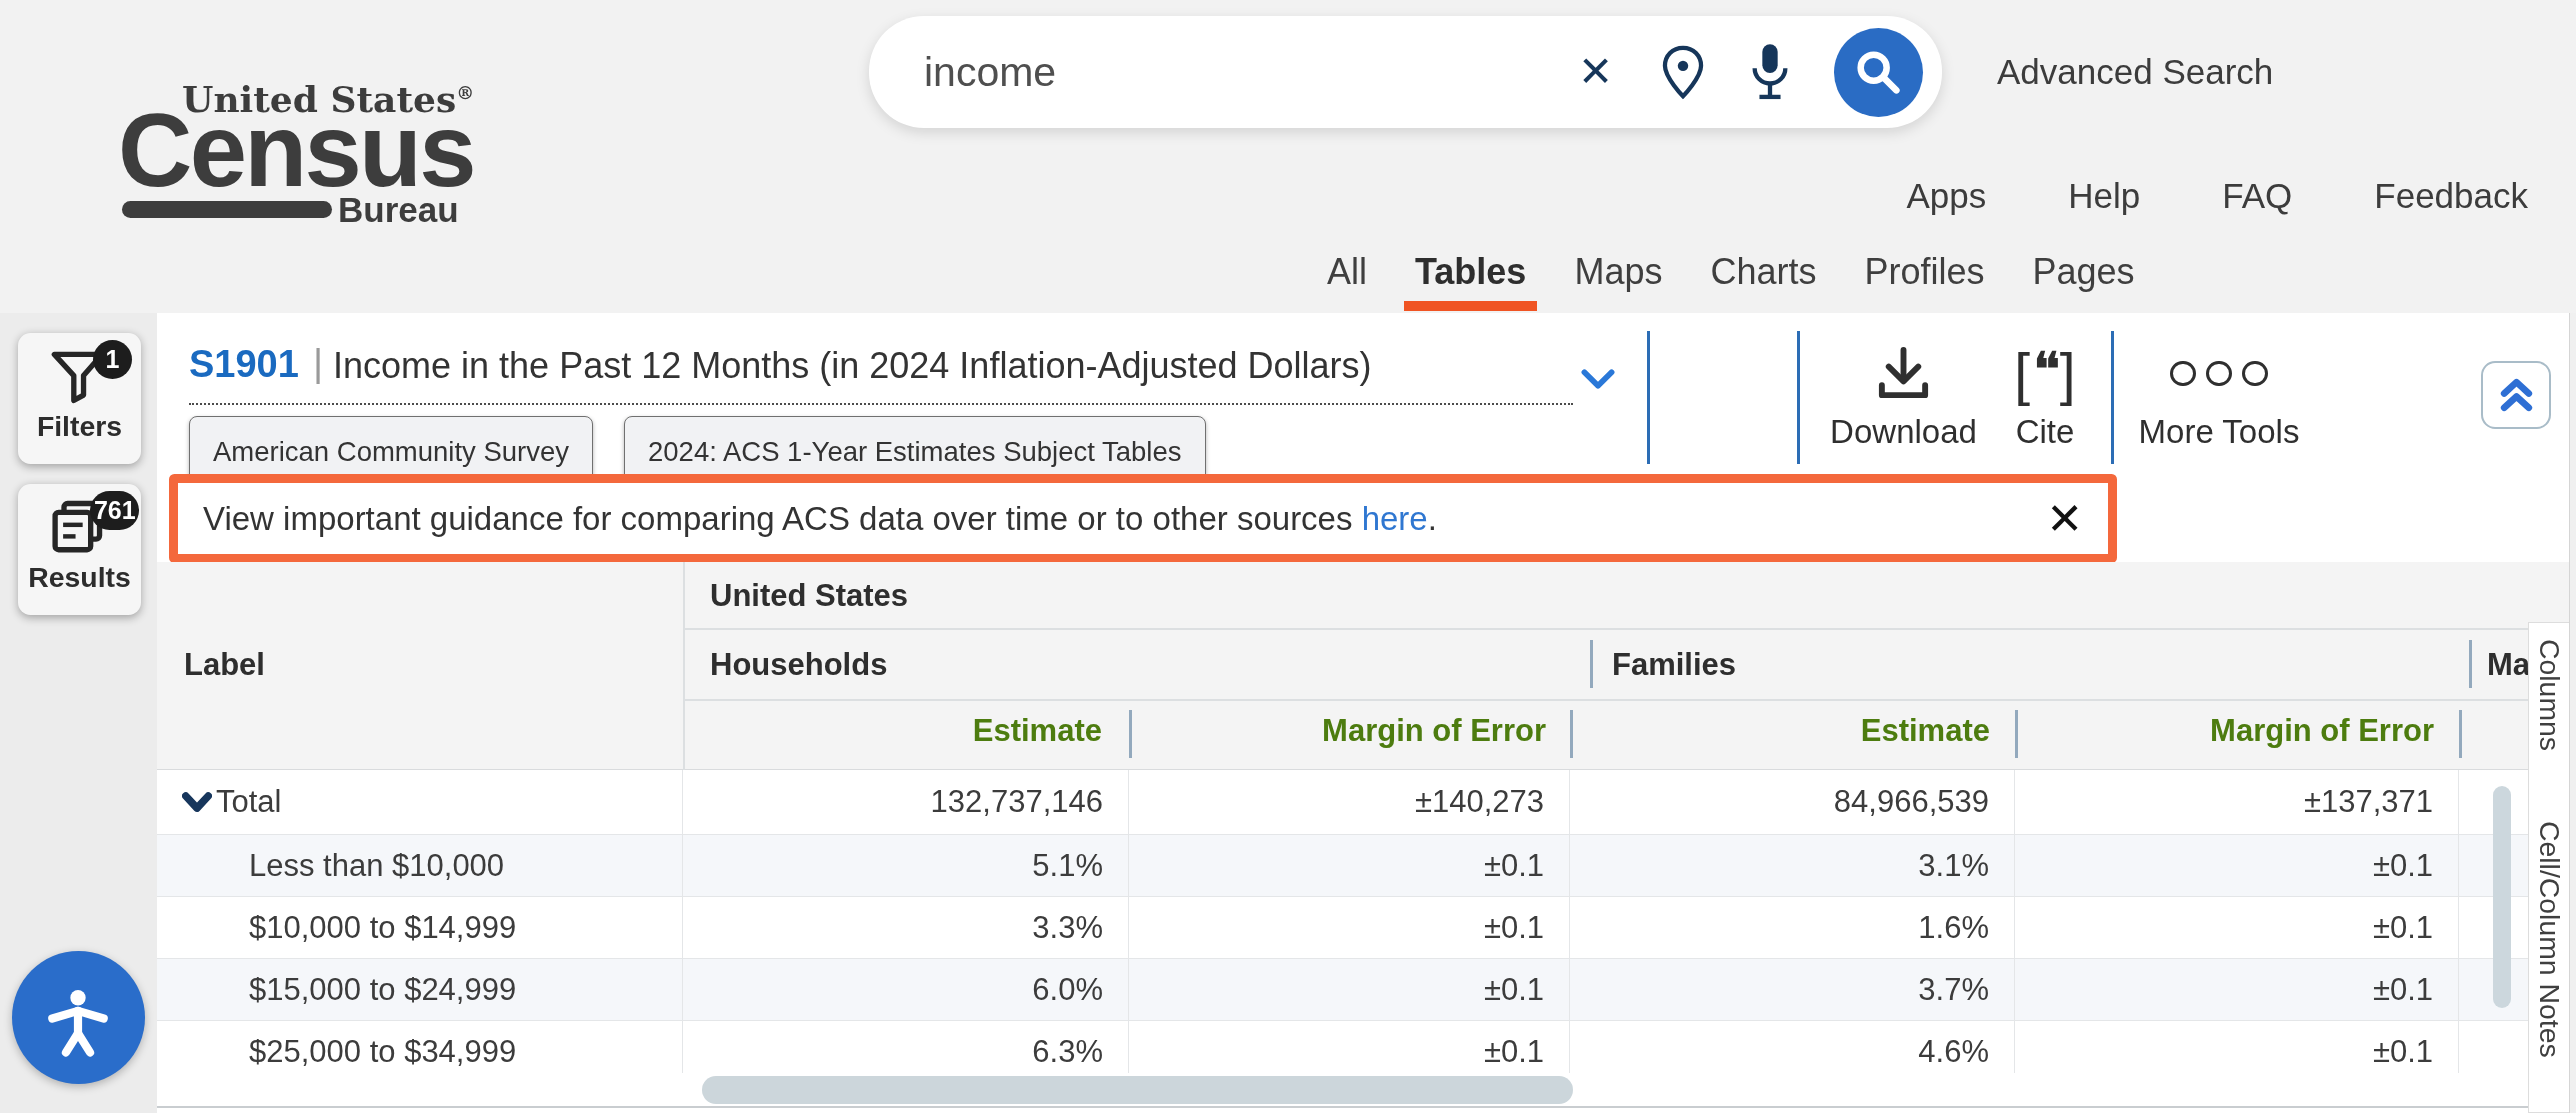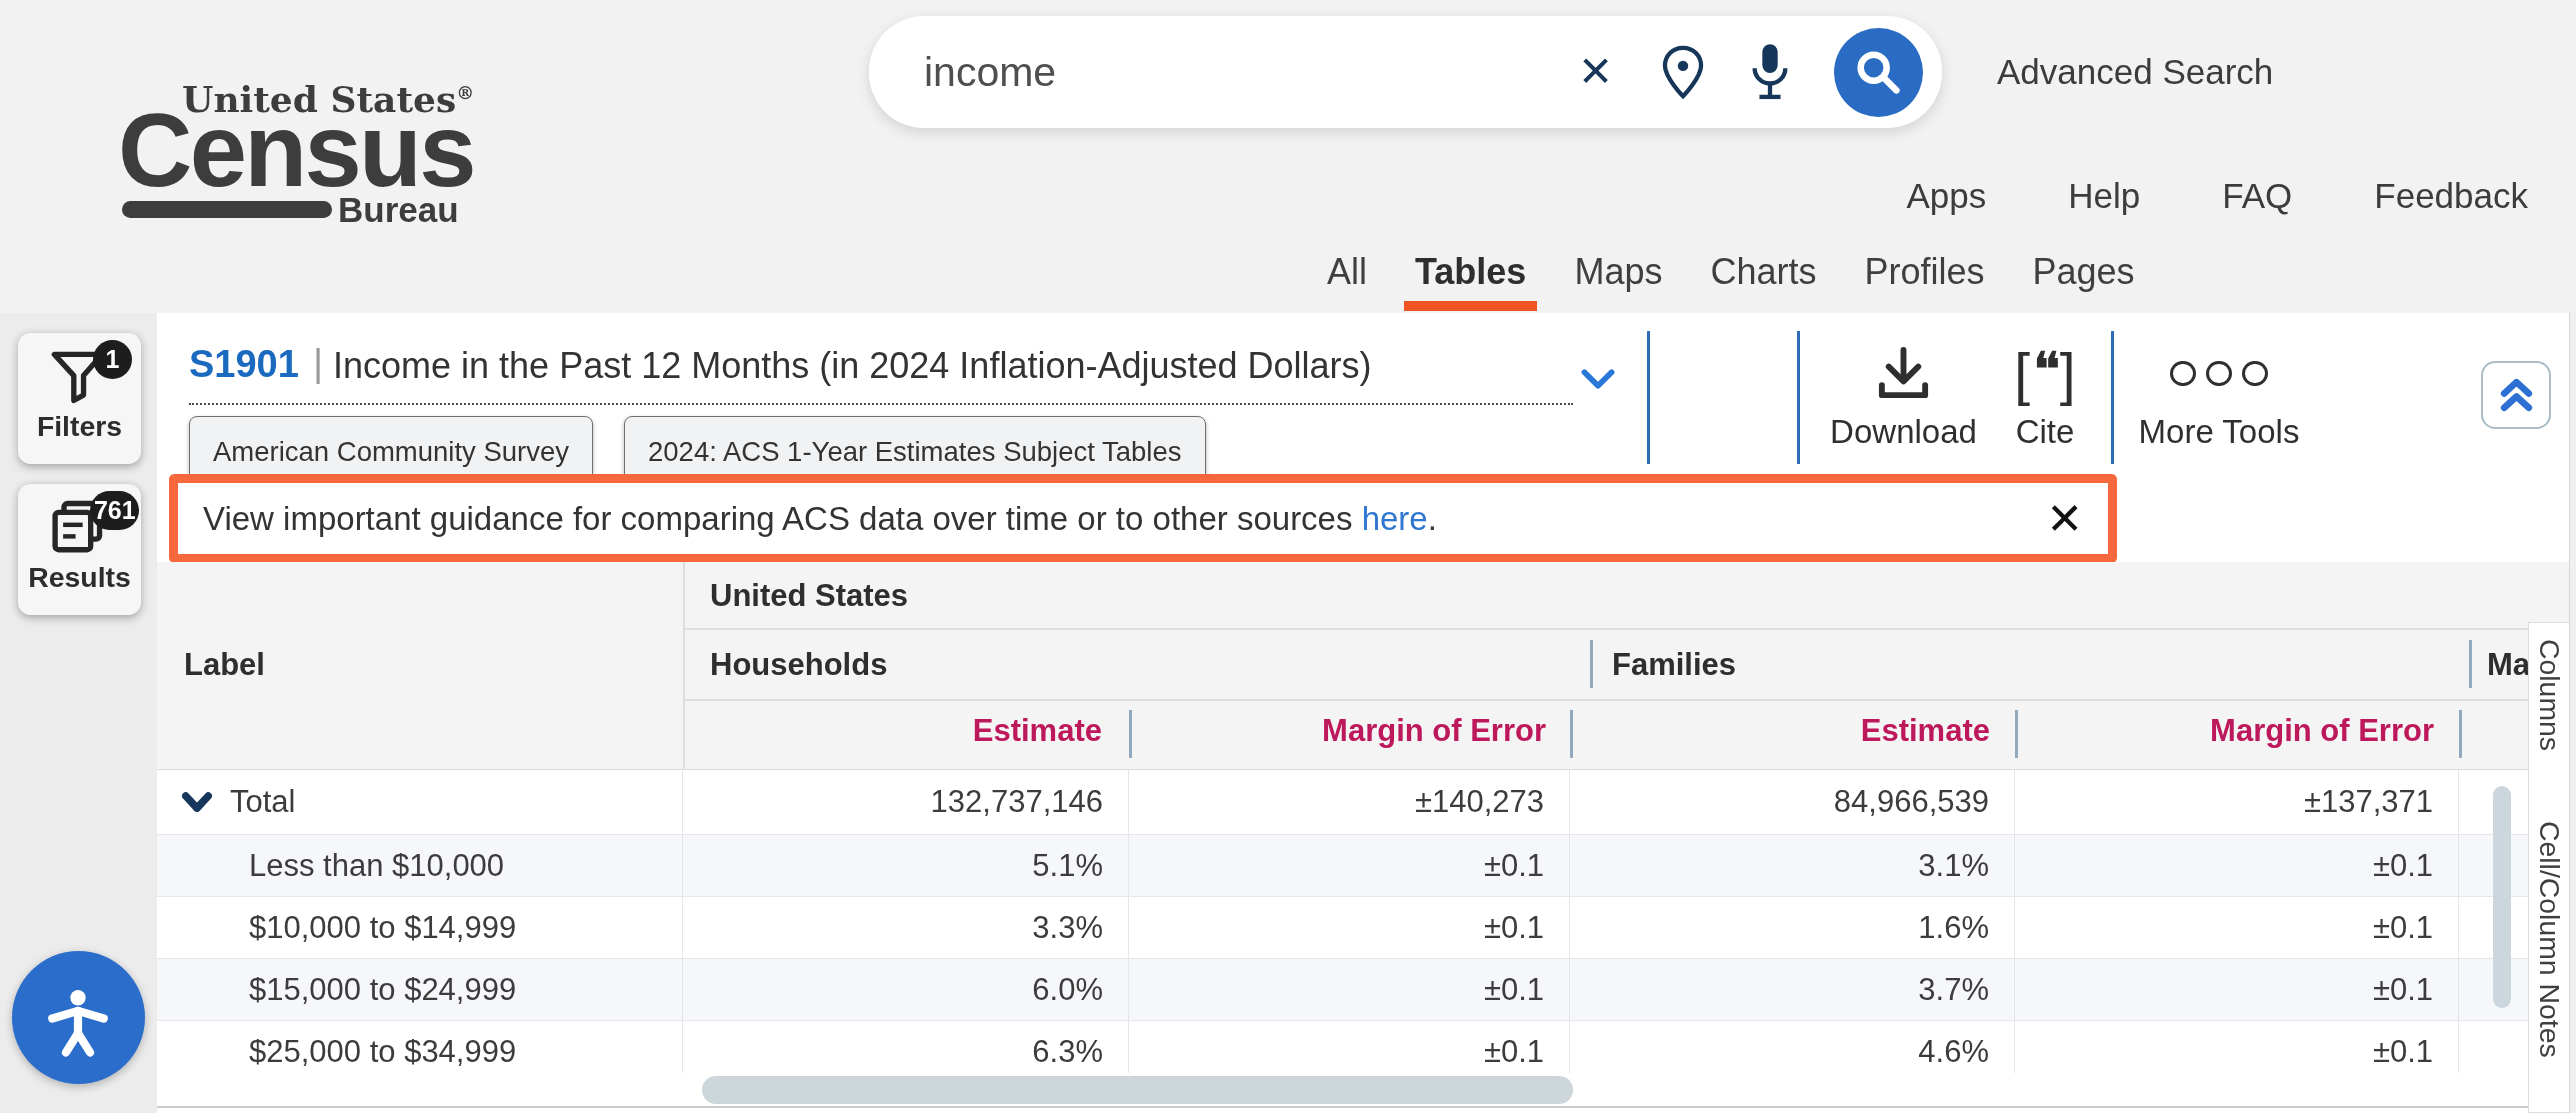--- a/index.html
+++ b/index.html
@@ -73,30 +73,30 @@
 
   
   .tbl{position:absolute;left:157px;top:562px;width:2371px;height:551px;overflow:hidden;background:#fff;}
   .tbl-head{position:absolute;left:0;top:0;width:2371px;height:208px;background:#f4f4f4;border-bottom:1.8px solid #d9dbdd;box-sizing:border-box;}
   .h-label{position:absolute;left:27px;top:85px;font-size:31px;font-weight:bold;color:#2e2e2e;}
   .h-vline{position:absolute;left:526px;top:0;width:1.8px;height:208px;background:#dcdfe1;}
   .h-hline1{position:absolute;left:526px;top:66px;right:0;height:1.8px;background:#dcdfe1;}
   .h-hline2{position:absolute;left:526px;top:137px;right:0;height:1.8px;background:#dcdfe1;}
   .h-geo{position:absolute;left:553px;top:16px;font-size:31px;font-weight:bold;color:#2e2e2e;}
   .h-group{position:absolute;top:85px;font-size:31px;font-weight:bold;color:#2e2e2e;white-space:nowrap;}
-  .h-sub{position:absolute;top:151px;font-size:31px;font-weight:bold;color:#be185d;text-align:right;}
+  .h-sub{position:absolute;top:151px;font-size:31px;font-weight:bold;color:#4d7c0f;text-align:right;}
   .h-tick{position:absolute;width:2.7px;height:48px;background:#93a9bd;}
 
   .trow{display:grid;grid-template-columns:526px 446px 441px 445px 444px 68px;height:62px;border-bottom:1.8px solid #e4e6e8;box-sizing:border-box;background:#fff;}
   .trow.tall{height:65px;}
   .trow.alt{background:#f5f7fa;}
   .tcell{border-right:1.8px solid #e4e6e8;display:flex;align-items:center;box-sizing:border-box;font-size:31px;color:#3c3c3c;overflow:hidden;}
   .tcell.stub{border-right:none;}
   .tcell.num{justify-content:flex-end;padding-right:25px;}
-  .lbl-total{padding-left:25px;gap:18px;font-size:31px;}
+  .lbl-total{padding-left:25px;gap:4px;font-size:31px;}
   .lbl-sub{padding-left:92px;}
   .tbl-body{position:absolute;left:0;top:208px;width:2371px;}
 
   .hscroll-strip{position:absolute;left:0;top:511px;width:2371px;height:35px;background:#fff;}
   .hscroll-thumb{position:absolute;left:545px;top:514px;width:871px;height:27.5px;border-radius:14.2px;background:#ccd6db;cursor:grab;}
   .tbl-bottom-line{position:absolute;left:0;top:544px;width:2371px;height:1.8px;background:#c9cdd0;}
   .vscroll-thumb{position:absolute;left:2336px;top:224px;width:18px;height:222px;border-radius:9px;background:#ccd7dd;cursor:grab;}
 
   
   .right-rail-bg{position:absolute;left:2528px;top:562px;width:41px;height:60px;background:#f4f4f4;}

